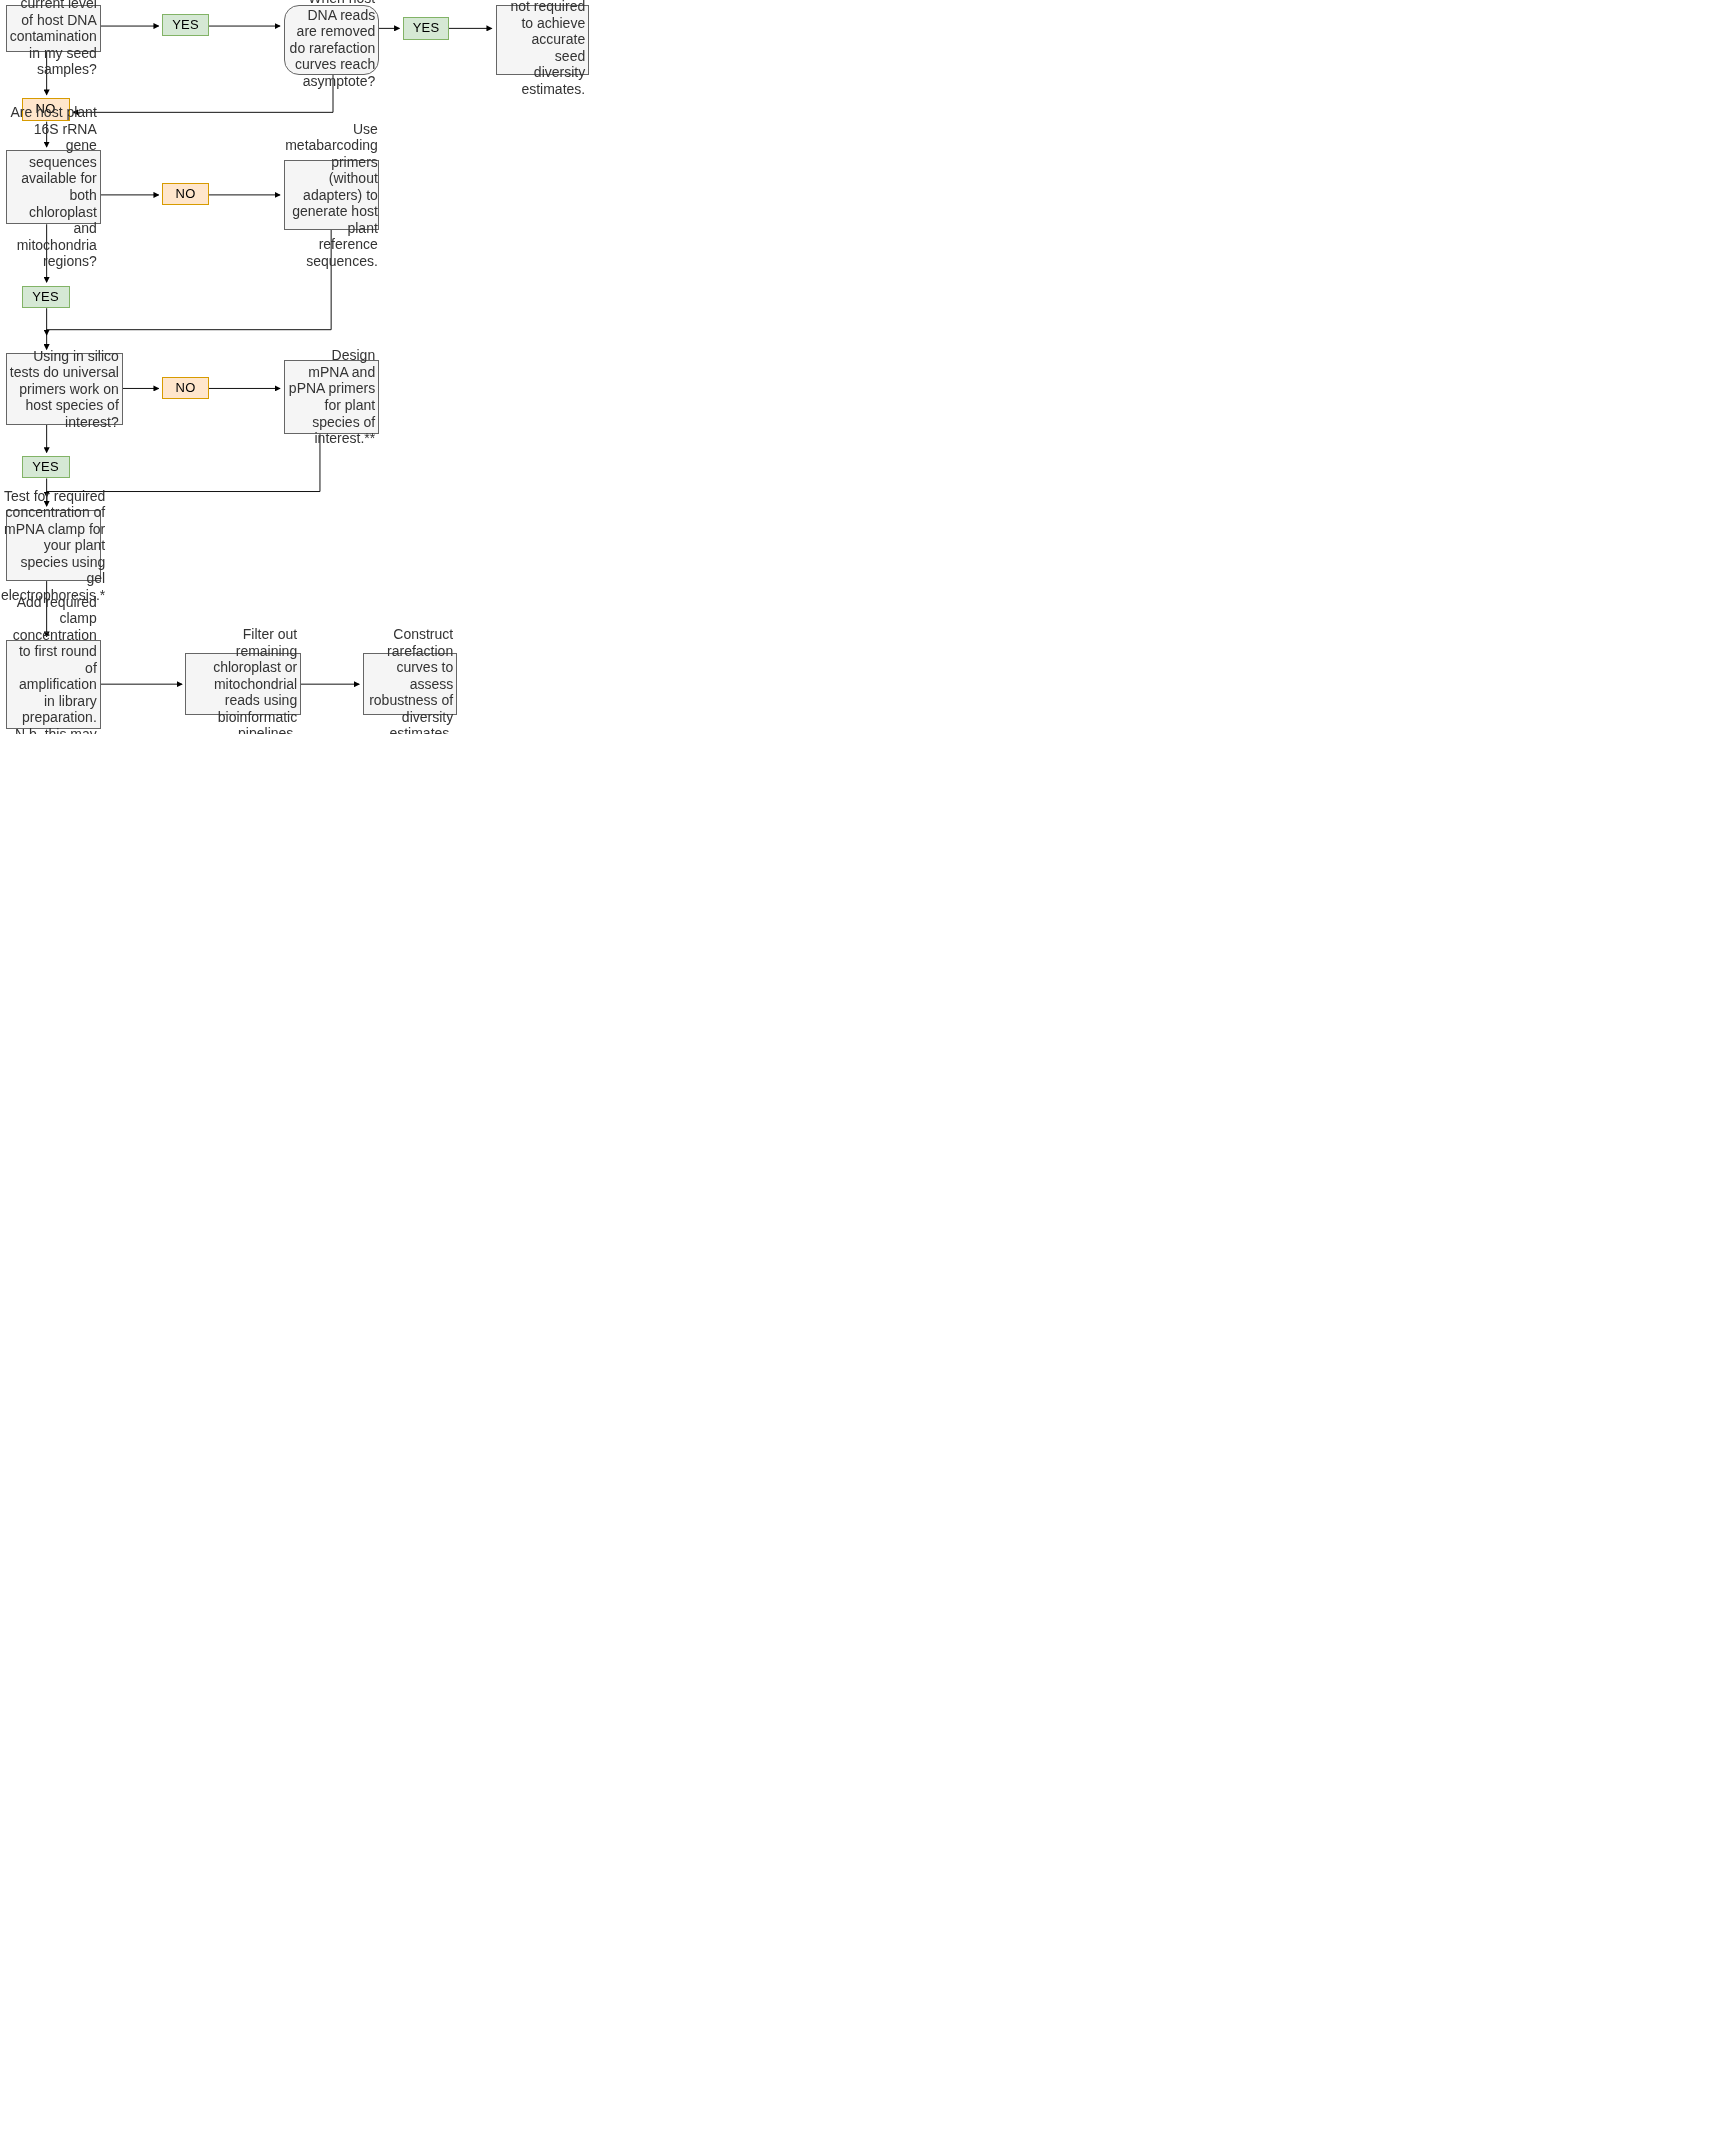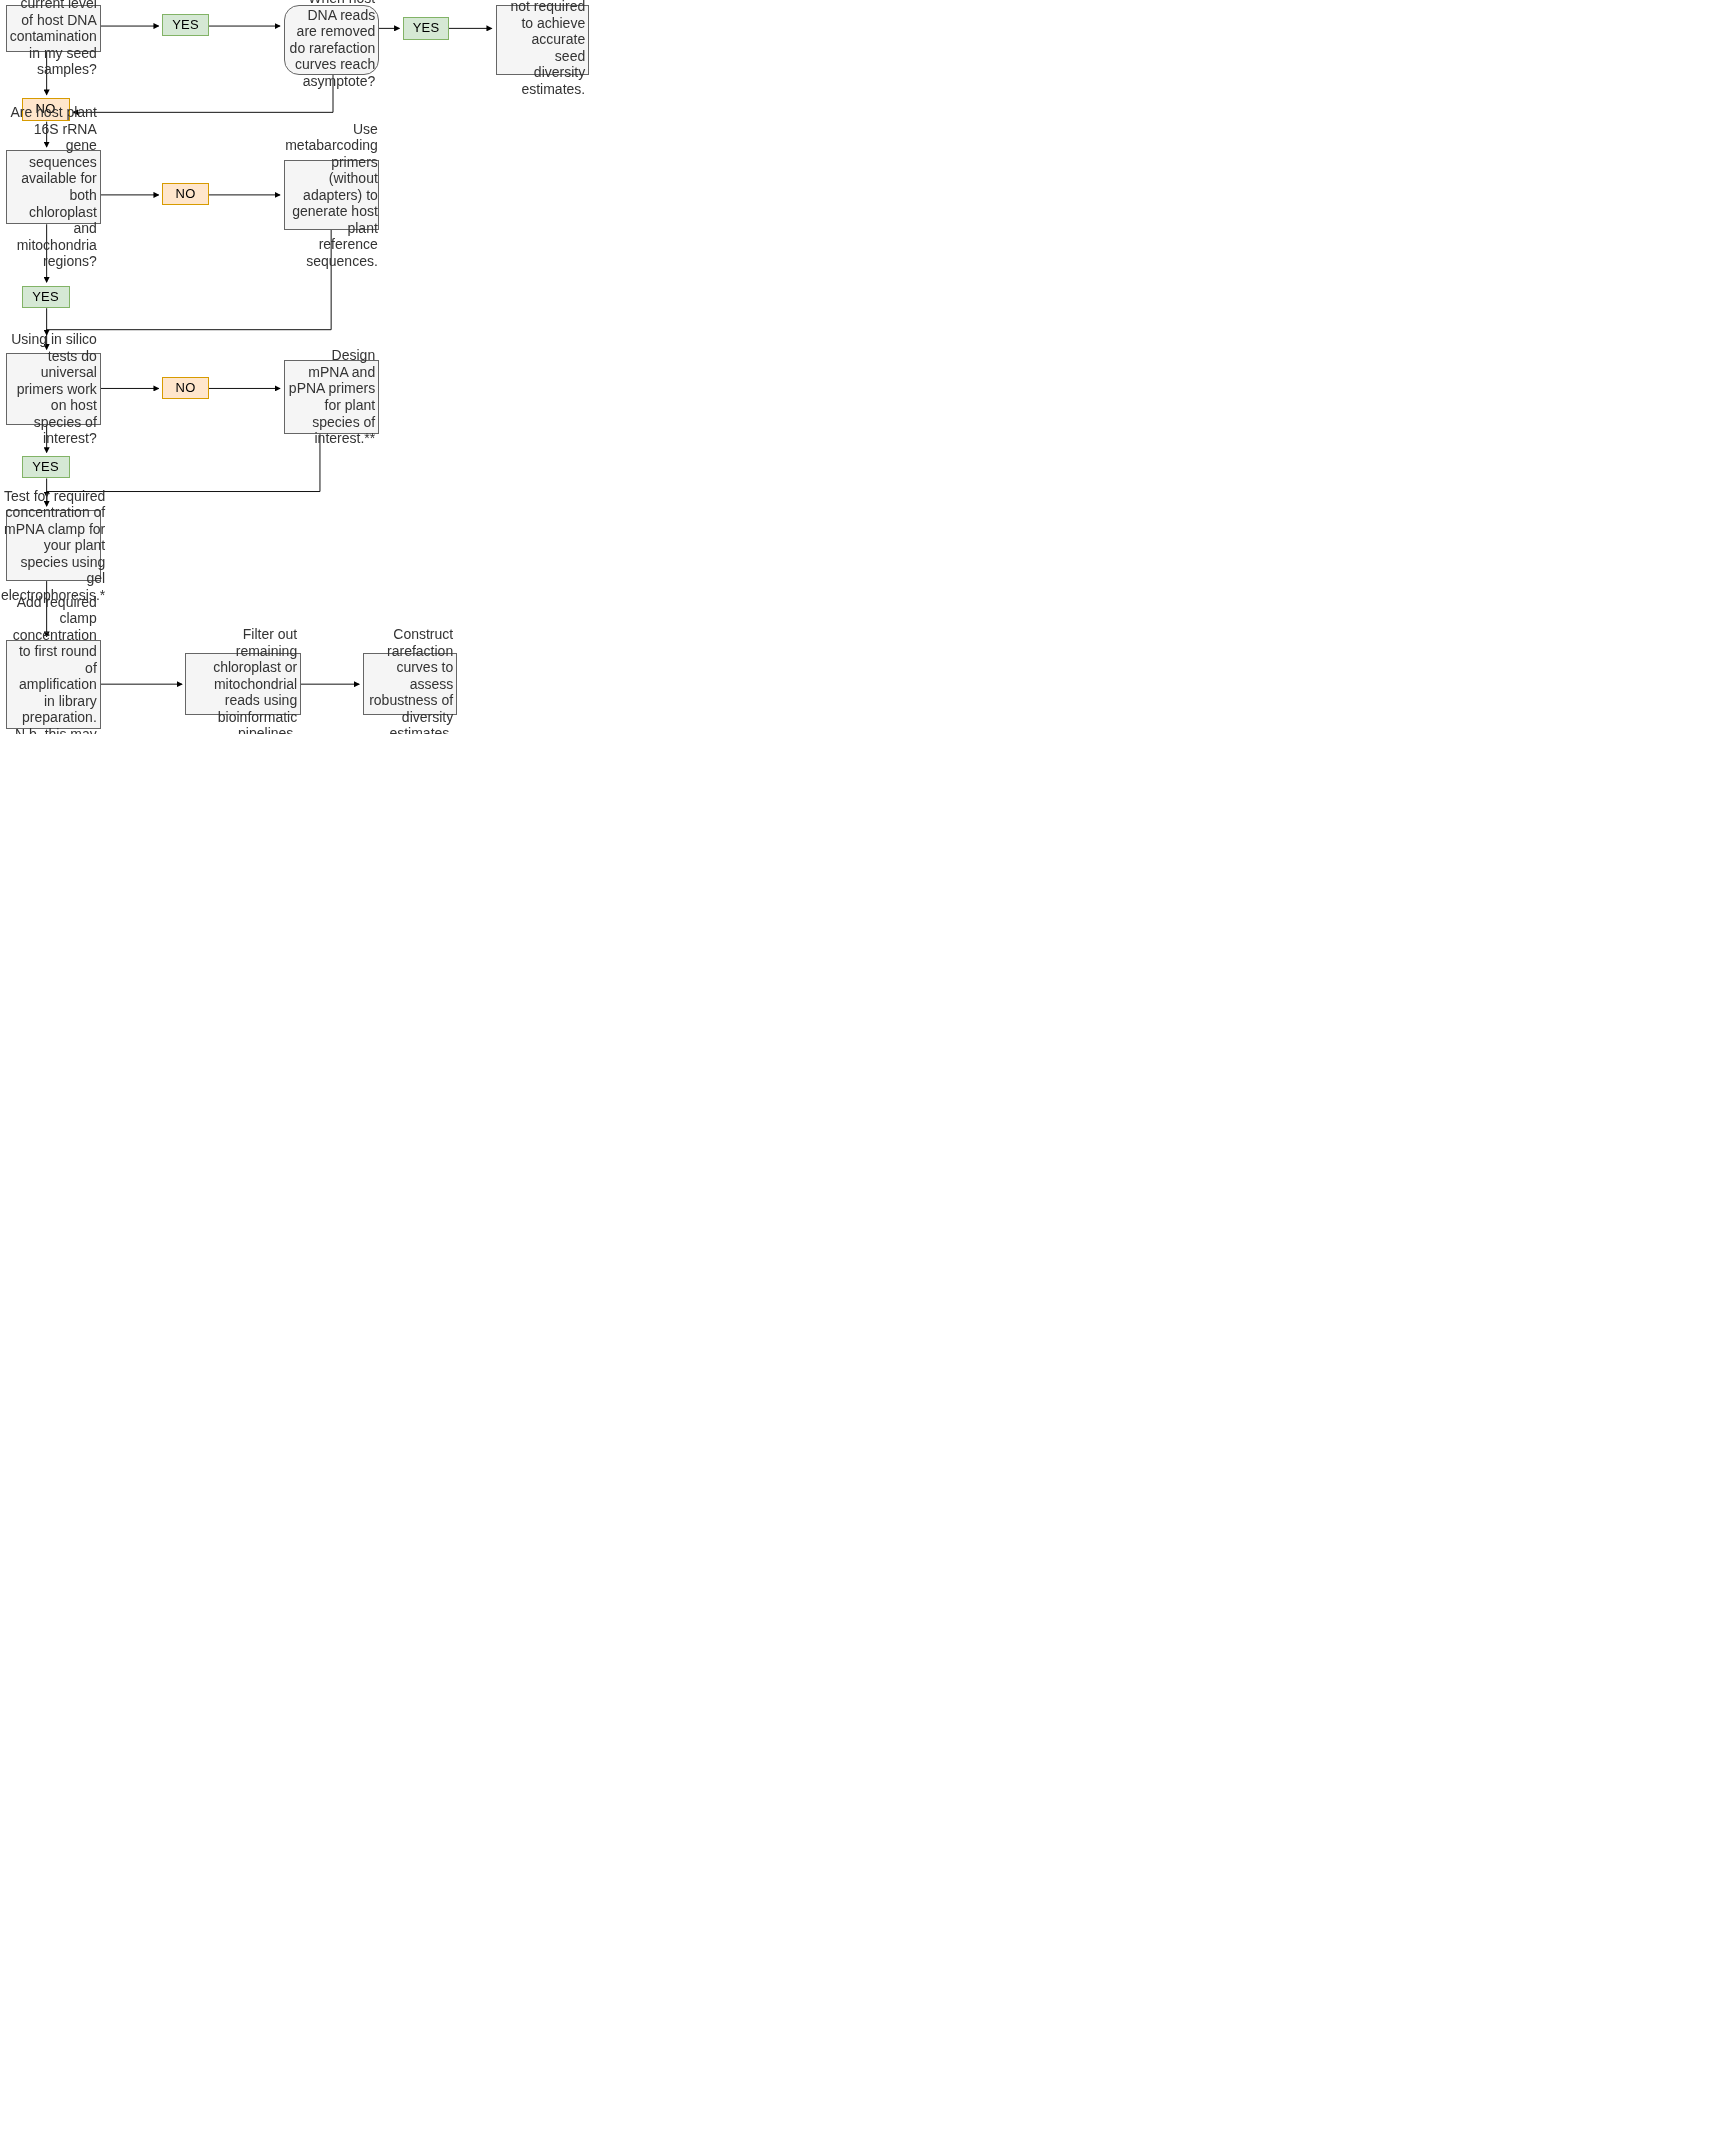--- a/index.html
+++ b/index.html
@@ -132,21 +132,21 @@
   </div>
 
   <div class="node process" style="left:284px;top:160px;width:95px;height:70px;">
     <span>Use metabarcoding primers (without adapters) to generate host plant reference sequences.</span>
   </div>
 
   <div class="node decision yes" style="left:21.5px;top:286px;width:48px;height:22.4px;">
     <span>YES</span>
   </div>
 
-  <div class="node process" style="left:5.6px;top:353px;width:95px;height:72px;">
+  <div class="node process" style="left:5.6px;top:353px;width:117px;height:72px;">
     <span>Using in silico tests do universal primers work on host species of interest?</span>
   </div>
 
   <div class="node decision no" style="left:162px;top:377px;width:47px;height:22.4px;">
     <span>NO</span>
   </div>
 
   <div class="node process" style="left:284px;top:360px;width:95px;height:74px;">
     <span>Design mPNA and pPNA primers for plant species of interest.**</span>
   </div>

